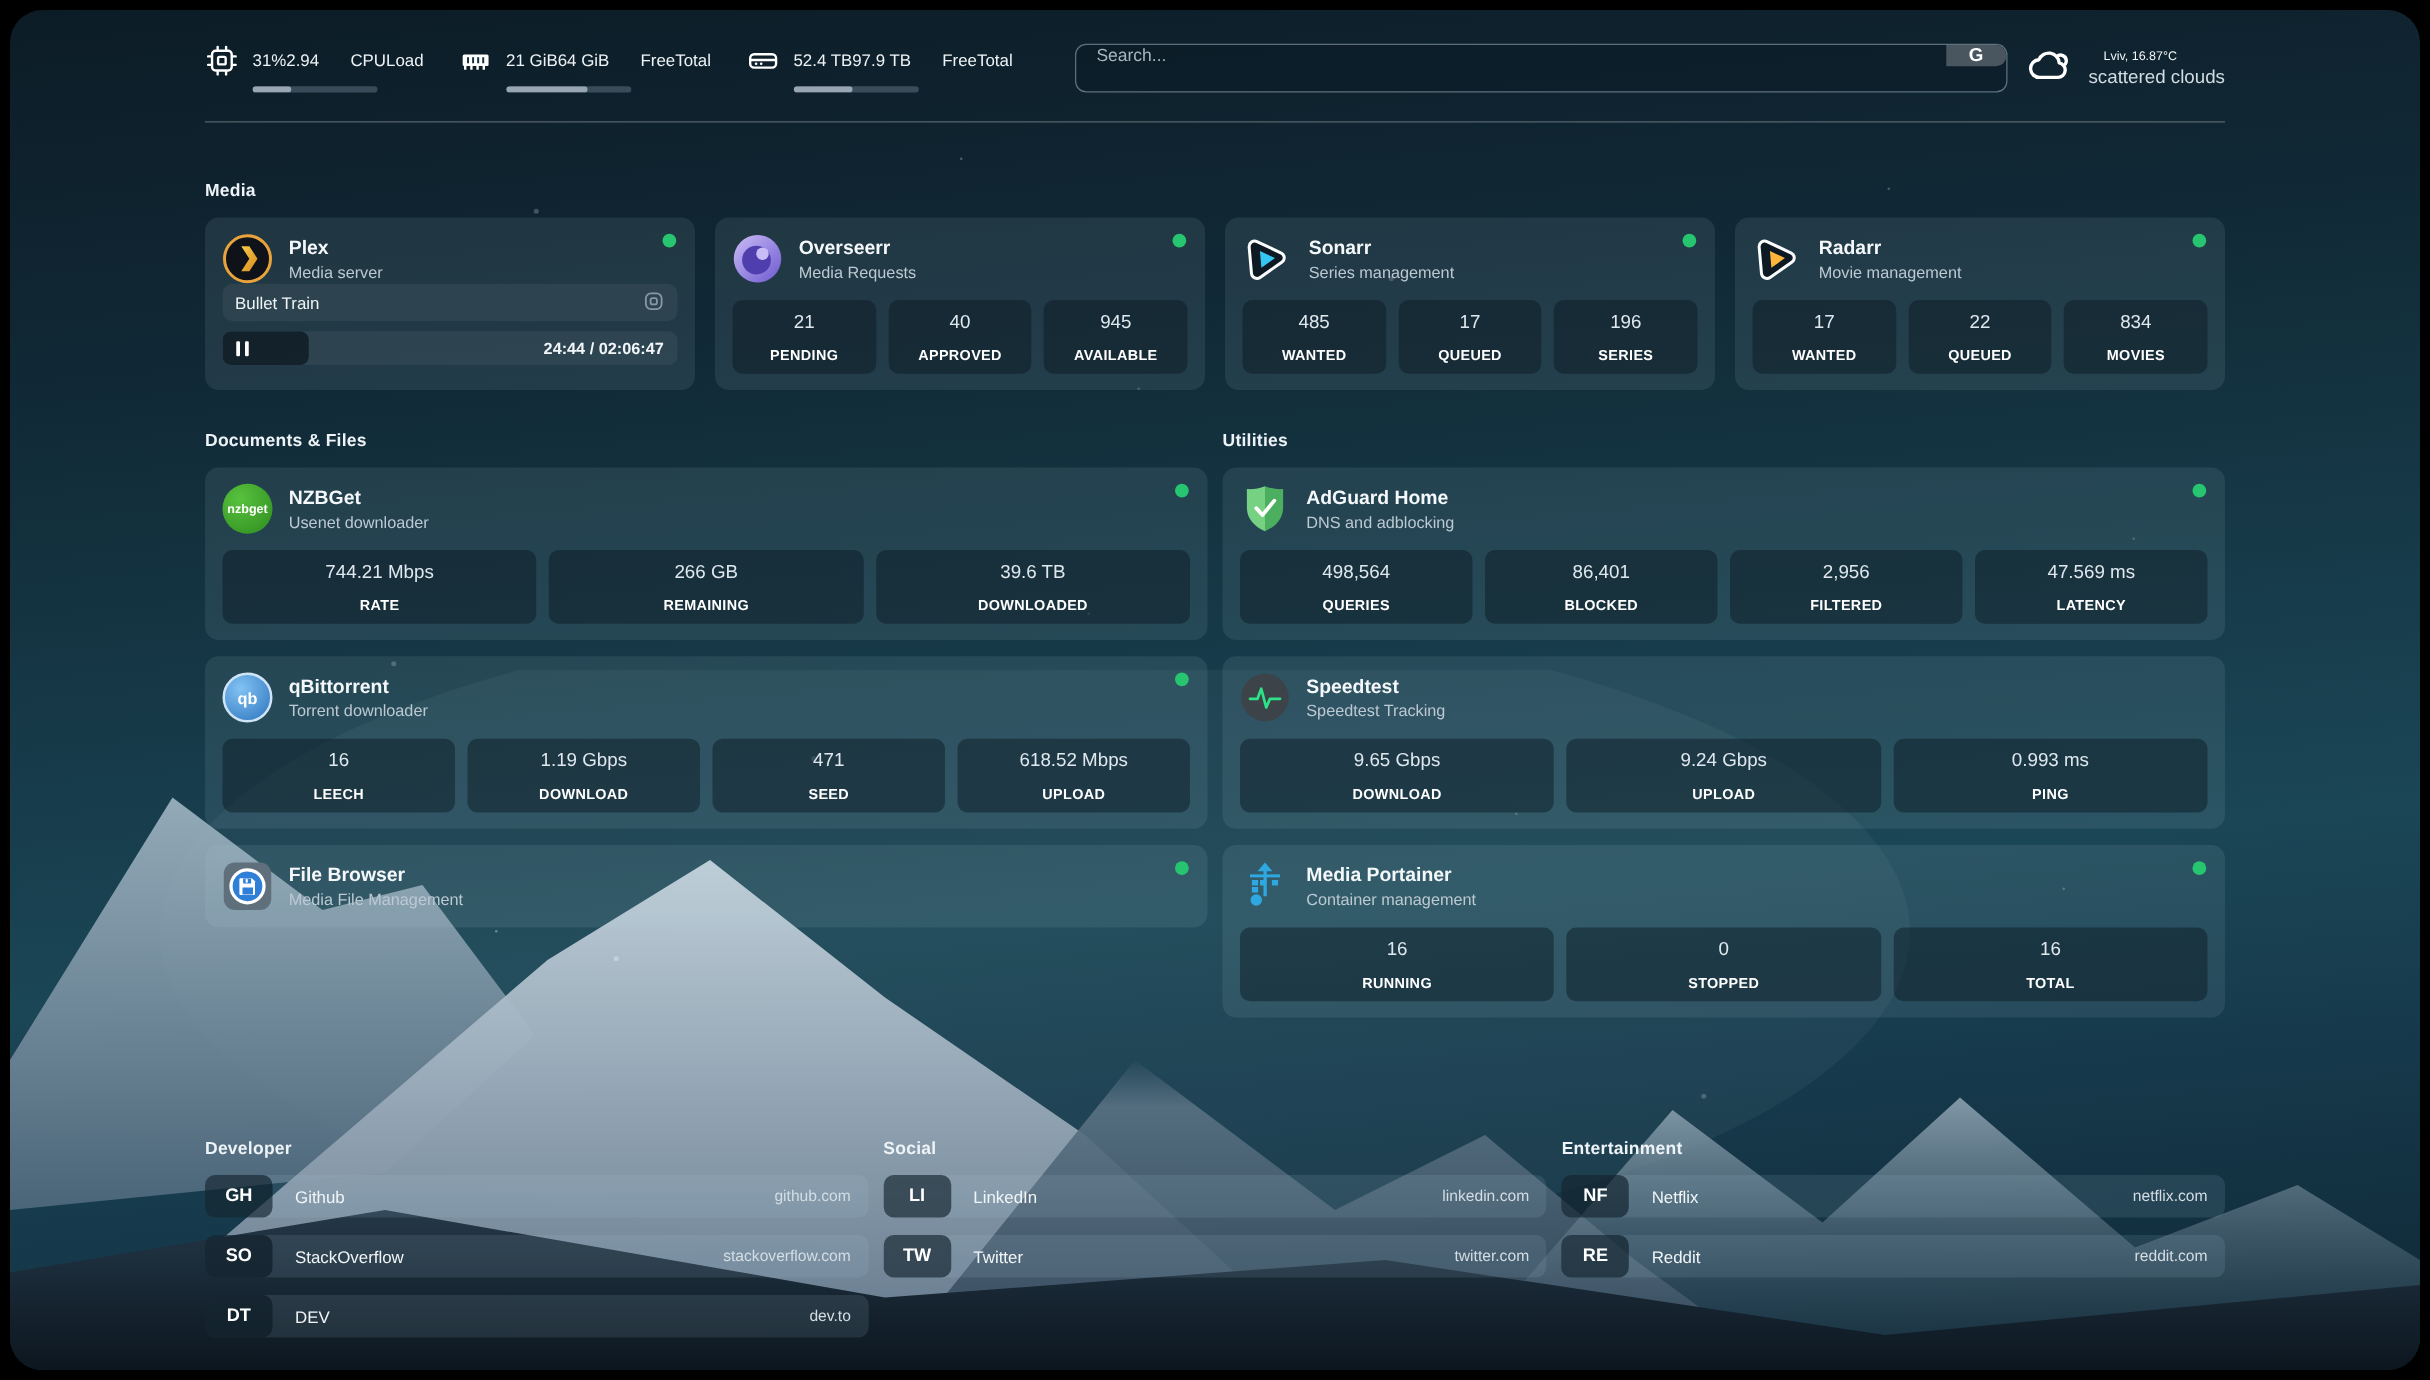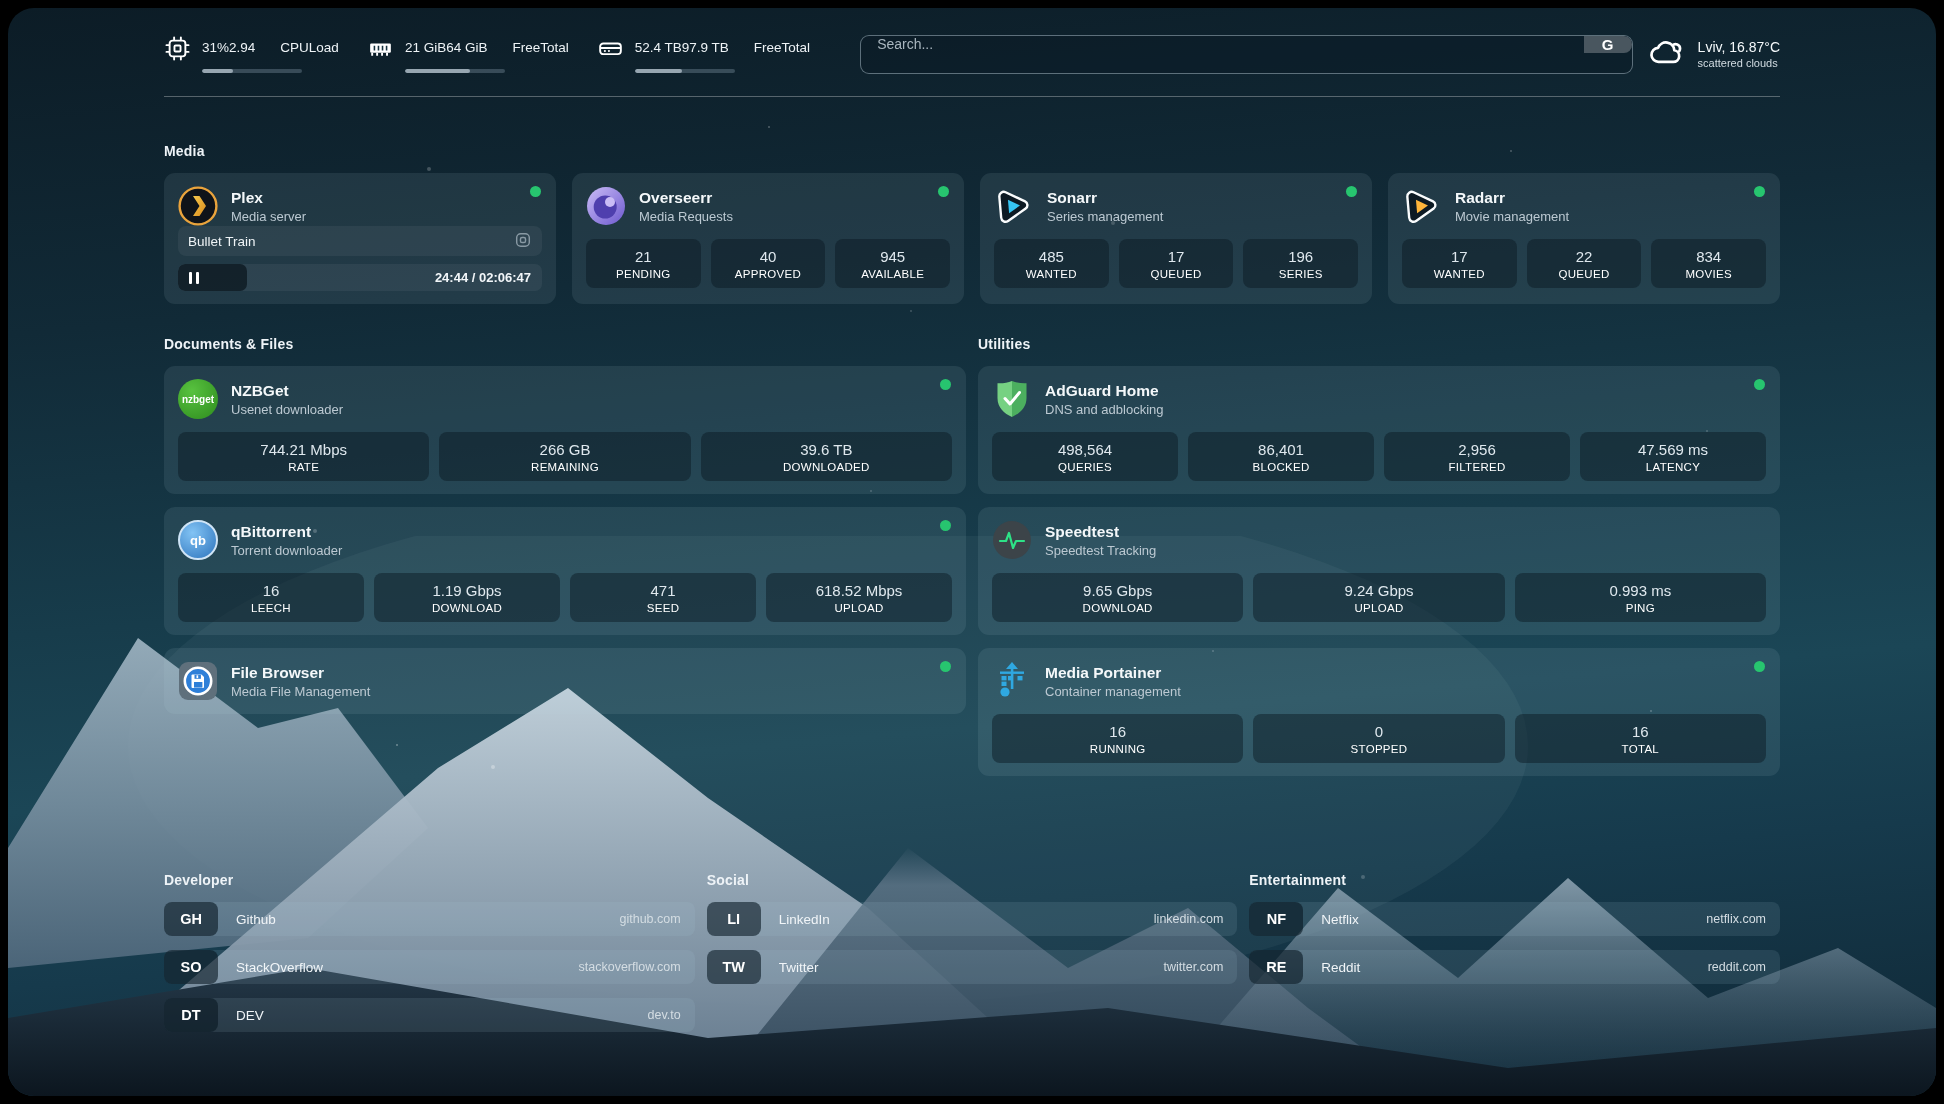--- a/index.html
+++ b/index.html
@@ -29,40 +29,40 @@
   .sys-bar { height:4.5px; width:100px; margin:7px 0 0 38px; border-radius:2.5px; background:rgba(125,148,163,.38); overflow:hidden; }
   .sys-bar i { display:block; height:100%; background:#97a6b1; border-radius:2.5px; }
   .search { flex:1; display:flex; align-items:flex-start; height:39px; margin:0 16px 0 22px; border:1px solid rgba(160,180,192,.55);
             border-radius:9px; background:rgba(9,24,33,.35); overflow:hidden; }
   .search input { flex:1; background:transparent; border:0; outline:0; color:#e2eaef; font-size:14px; padding:0 16px; font-family:inherit; }
   .search input::placeholder { color:#a9b6bf; }
   .g-btn { width:48px; background:#49565f; color:#fff; display:flex; align-items:center; justify-content:center;
            font-size:15px; font-weight:700; border-radius:0 8px 8px 0; cursor:pointer; }
   .weather { display:flex; align-items:center; gap:13px; }
   .weather svg { width:36px; height:36px; }
-  .w-main { font-size:14px; color:#f4f8fa; }
-  .w-sub { font-size:11px; color:#d2dce2; margin-top:2px; }
+  .w-main { font-size:10px; color:#f4f8fa;margin-left:12px; }
+  .w-sub { font-size:15px; color:#d2dce2; margin-top:2px; }
 
   
   .page { padding:0 156px; }
   .sec-title { font-size:14px; font-weight:700; color:#eef3f7; letter-spacing:.2px; }
   .sec-media { margin-top:46px; }
   .media-grid { display:grid; grid-template-columns:repeat(4,1fr); gap:16px; margin-top:14px; }
 
   .card { position:relative; background:rgba(182,213,230,.10); border-radius:11px; padding:13px 14px; cursor:pointer; }
   .dot { position:absolute; top:13px; right:15px; width:11px; height:11px; border-radius:50%; background:#27c56f; }
   .svc-head { display:flex; align-items:center; gap:13px; }
   .logo { width:40px; height:40px; flex:none; display:flex; align-items:center; justify-content:center; }
   .logo svg { width:40px; height:40px; }
   .svc-name { font-size:15.5px; font-weight:700; color:#f4f8fa; }
   .svc-desc { font-size:13px; color:#bcc9d2; margin-top:2px; }
   .stat-row { display:flex; gap:10px; margin-top:13px; }
   .stat { flex:1; background:rgba(8,22,31,.45); border-radius:8px; padding:9px 6px 8px; text-align:center; }
   .stat .v { font-size:15px; color:#dfe8ee; }
-  .stat .l { font-size:11.5px; font-weight:400; color:#fff; margin-top:3px; letter-spacing:.3px; }
+  .stat .l { font-size:11.5px; font-weight:700; color:#fff; margin-top:13px; letter-spacing:.3px; }
 
   
   .np-row { display:flex; align-items:center; justify-content:space-between; background:rgba(255,255,255,.055);
             border-radius:8px; height:30px; padding:0 10px; margin-top:0; font-size:13.5px; color:#eef3f6; }
   .np-row svg { width:18px; height:18px; opacity:.75; }
   .pl-bar { position:relative; display:flex; align-items:center; background:rgba(255,255,255,.055);
             border-radius:7px; height:27px; margin-top:8px; overflow:hidden; }
   .pl-elapsed { position:absolute; left:0; top:0; bottom:0; background:rgba(7,17,25,.68); border-radius:7px;
                 display:flex; align-items:center; padding-left:11px; }
   .pause { display:flex; gap:3.5px; cursor:pointer; }

